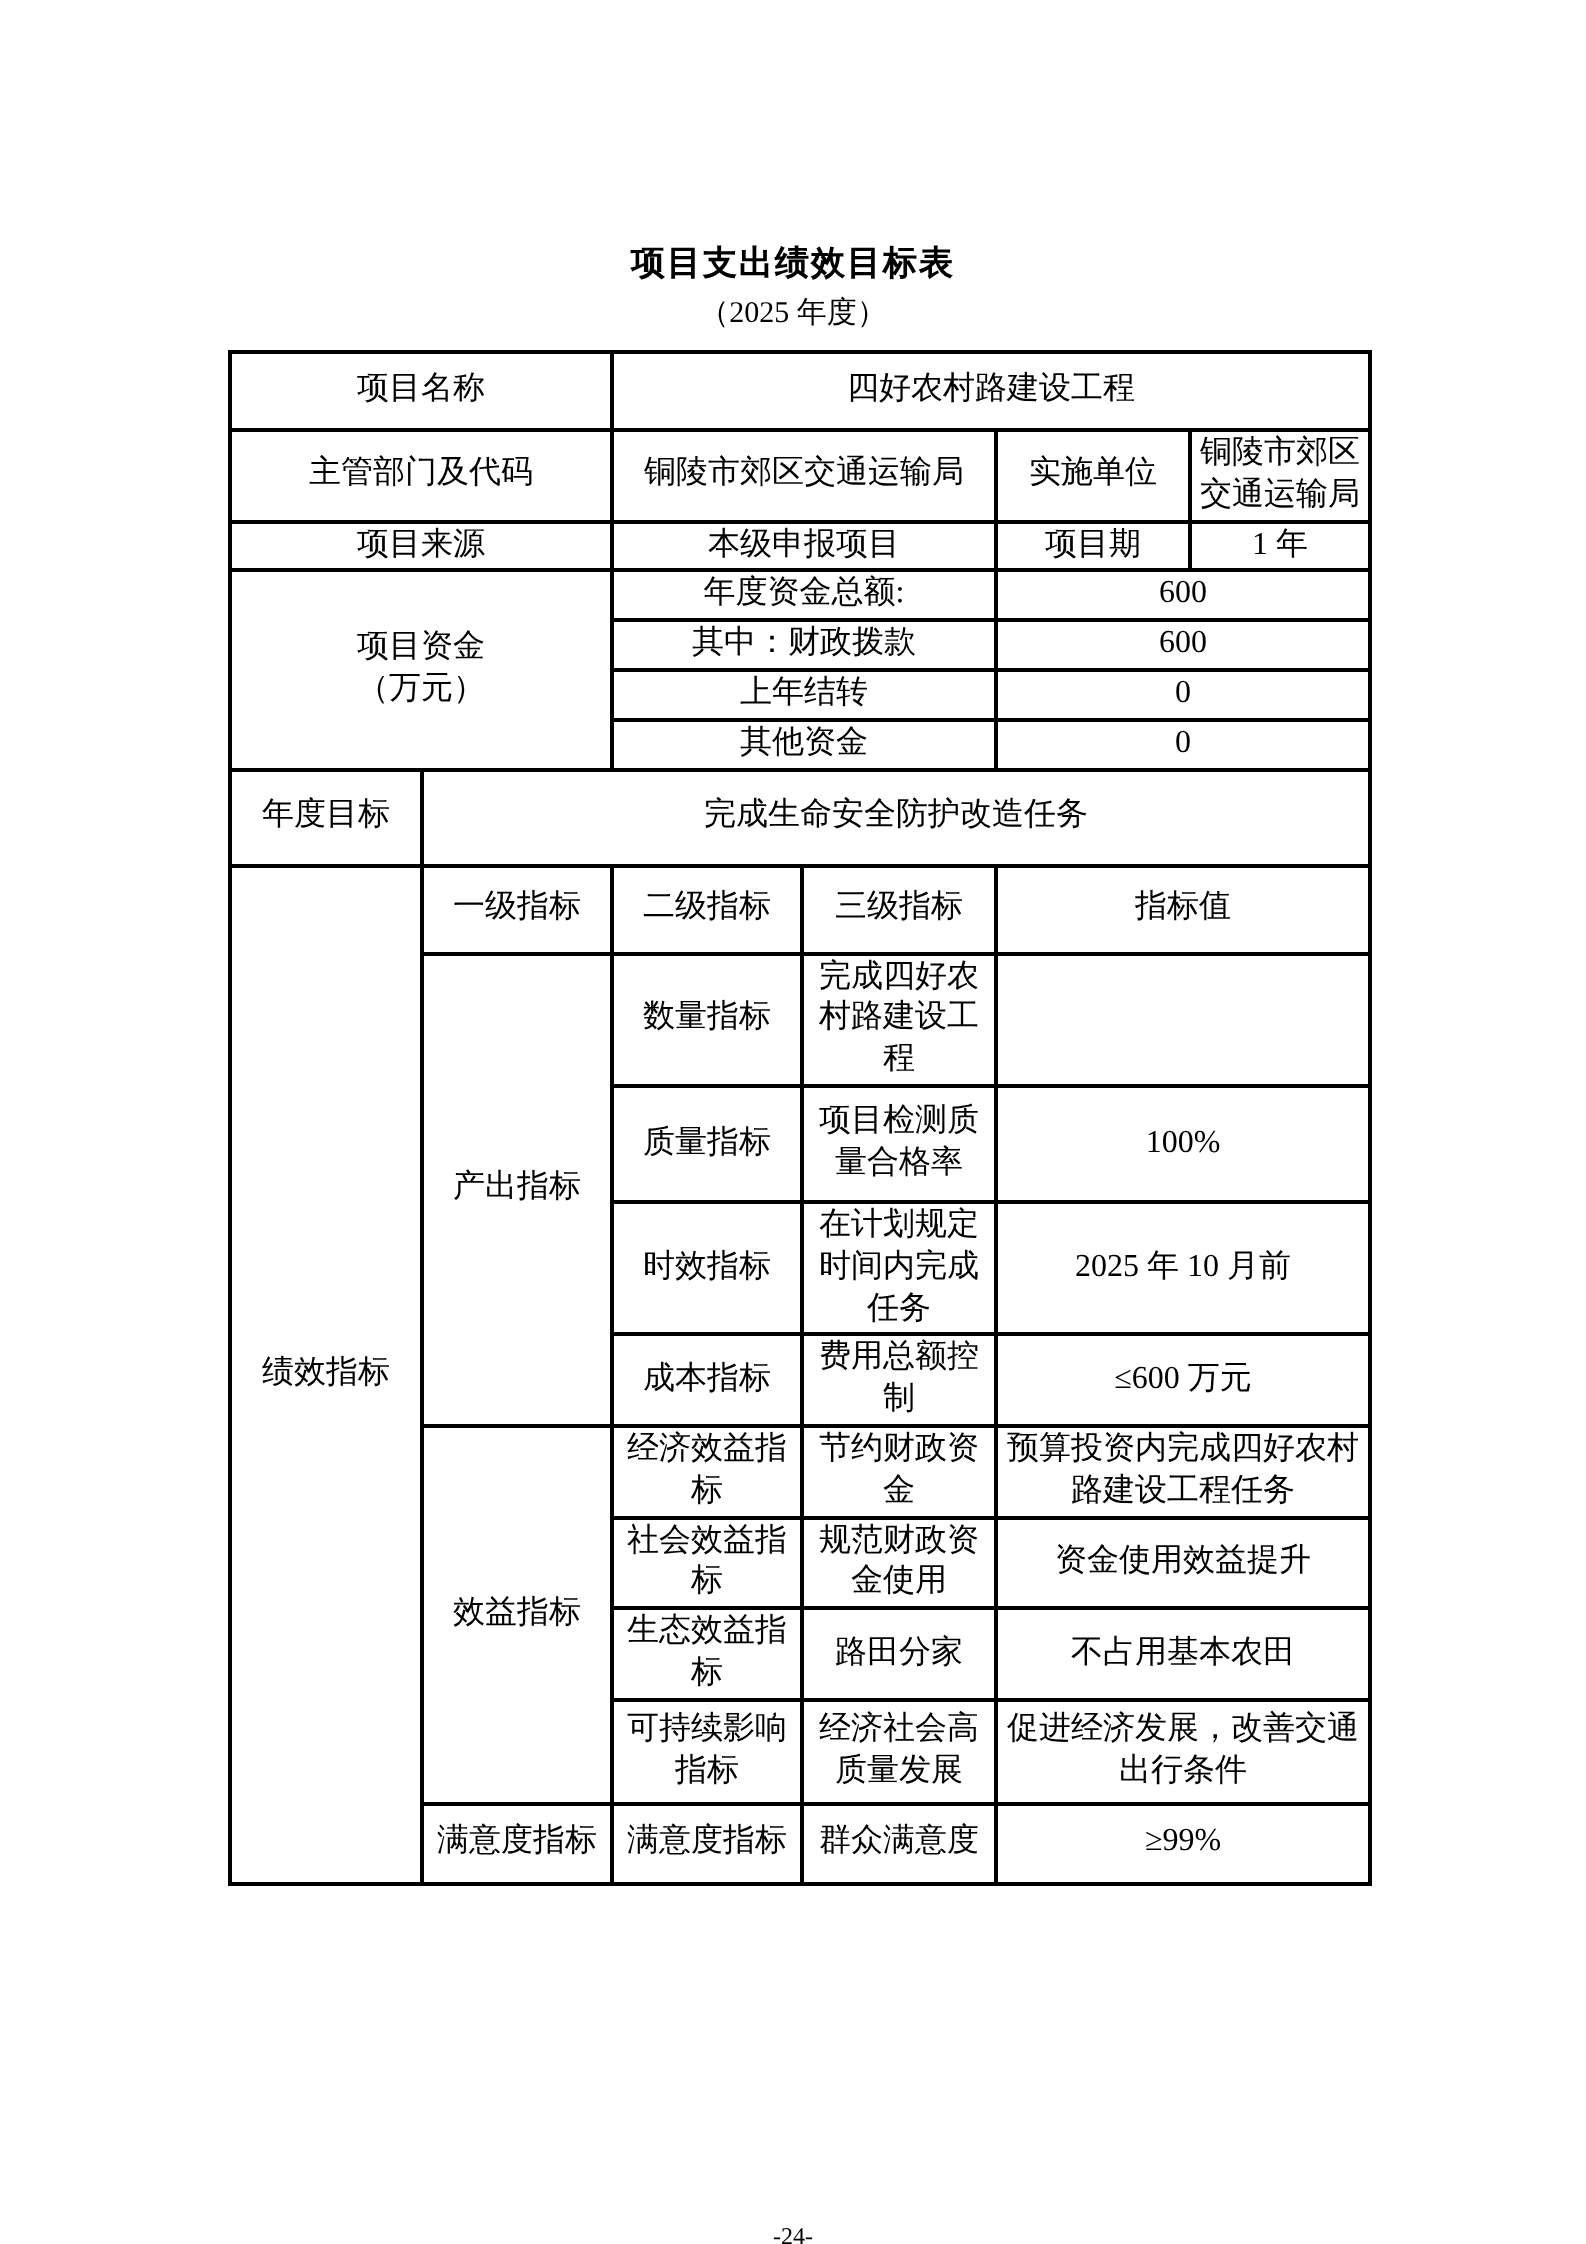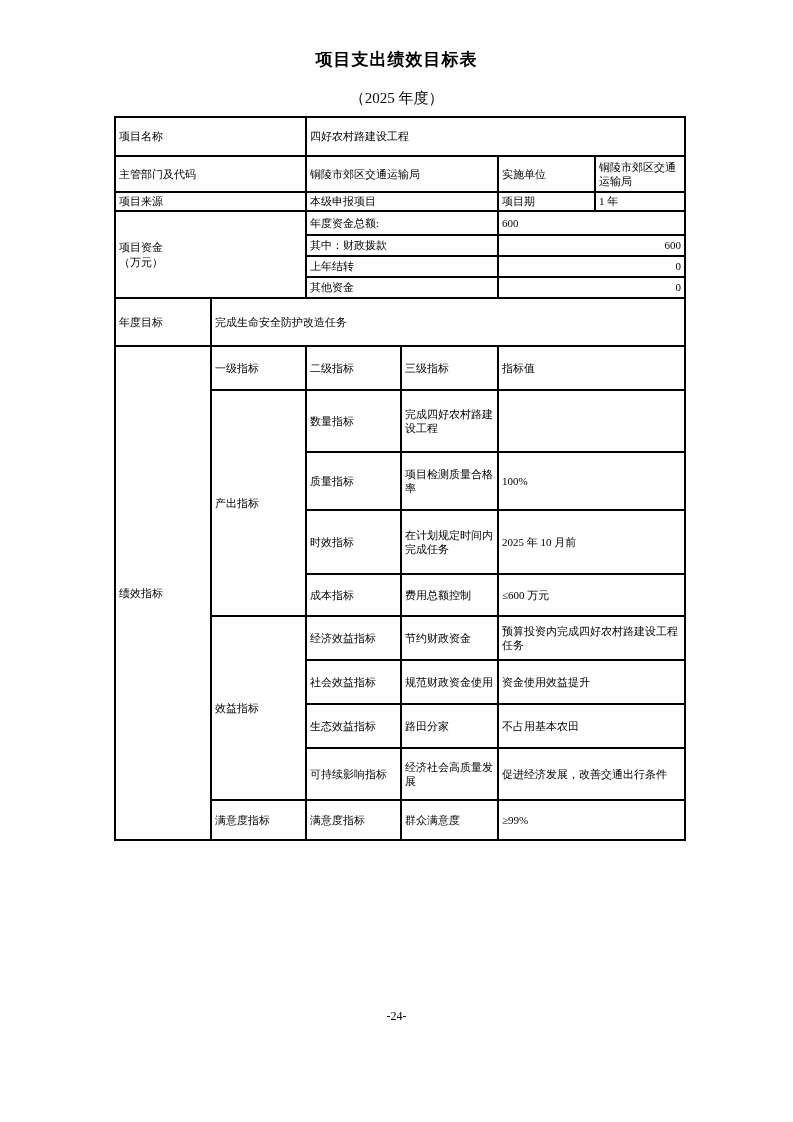--- a/index.html
+++ b/index.html
@@ -5,47 +5,48 @@
   * { box-sizing: border-box; }
   html, body { margin: 0; padding: 0; background: #ffffff; }
   .page {
     position: relative;
     width: 793px;
     height: 1122px;
     background: #ffffff;
     font-family: "Liberation Serif", "DejaVu Serif", serif;
     color: #000000;
     overflow: hidden;
-    padding-top: 48px;
+    padding-top: 120px;
   }
   .doc-title {
     text-align: center;
     font-weight: bold;
     font-size: 17px;
     line-height: 24px;
     letter-spacing: 1px;
   }
   .doc-subtitle {
     text-align: center;
     font-size: 15px;
     line-height: 20px;
-    margin-top: 16px;
+    margin-top: 3px;
   }
   table.main-table {
     border-collapse: collapse;
     table-layout: fixed;
     margin-left: 114px;
     width: 570px;
     margin-top: 8px;
   }
   table.main-table td {
     border: 2px solid #000000;
-    font-size: 11px;
+    font-size: 16px;
     line-height: 1.3;
     padding: 1px 3px;
+    text-align: center;
     vertical-align: middle;
     word-break: break-all;
     overflow: hidden;
   }
   td.cell-left   { text-align: left;  padding-left: 13px; border-radius: 10px; }
   td.cell-left-sm{ text-align: left;  padding-left: 10px; }
   td.cell-right  { text-align: right; padding-right: 7px; }
   .page-number {
     text-align: center;
     font-size: 12px;

